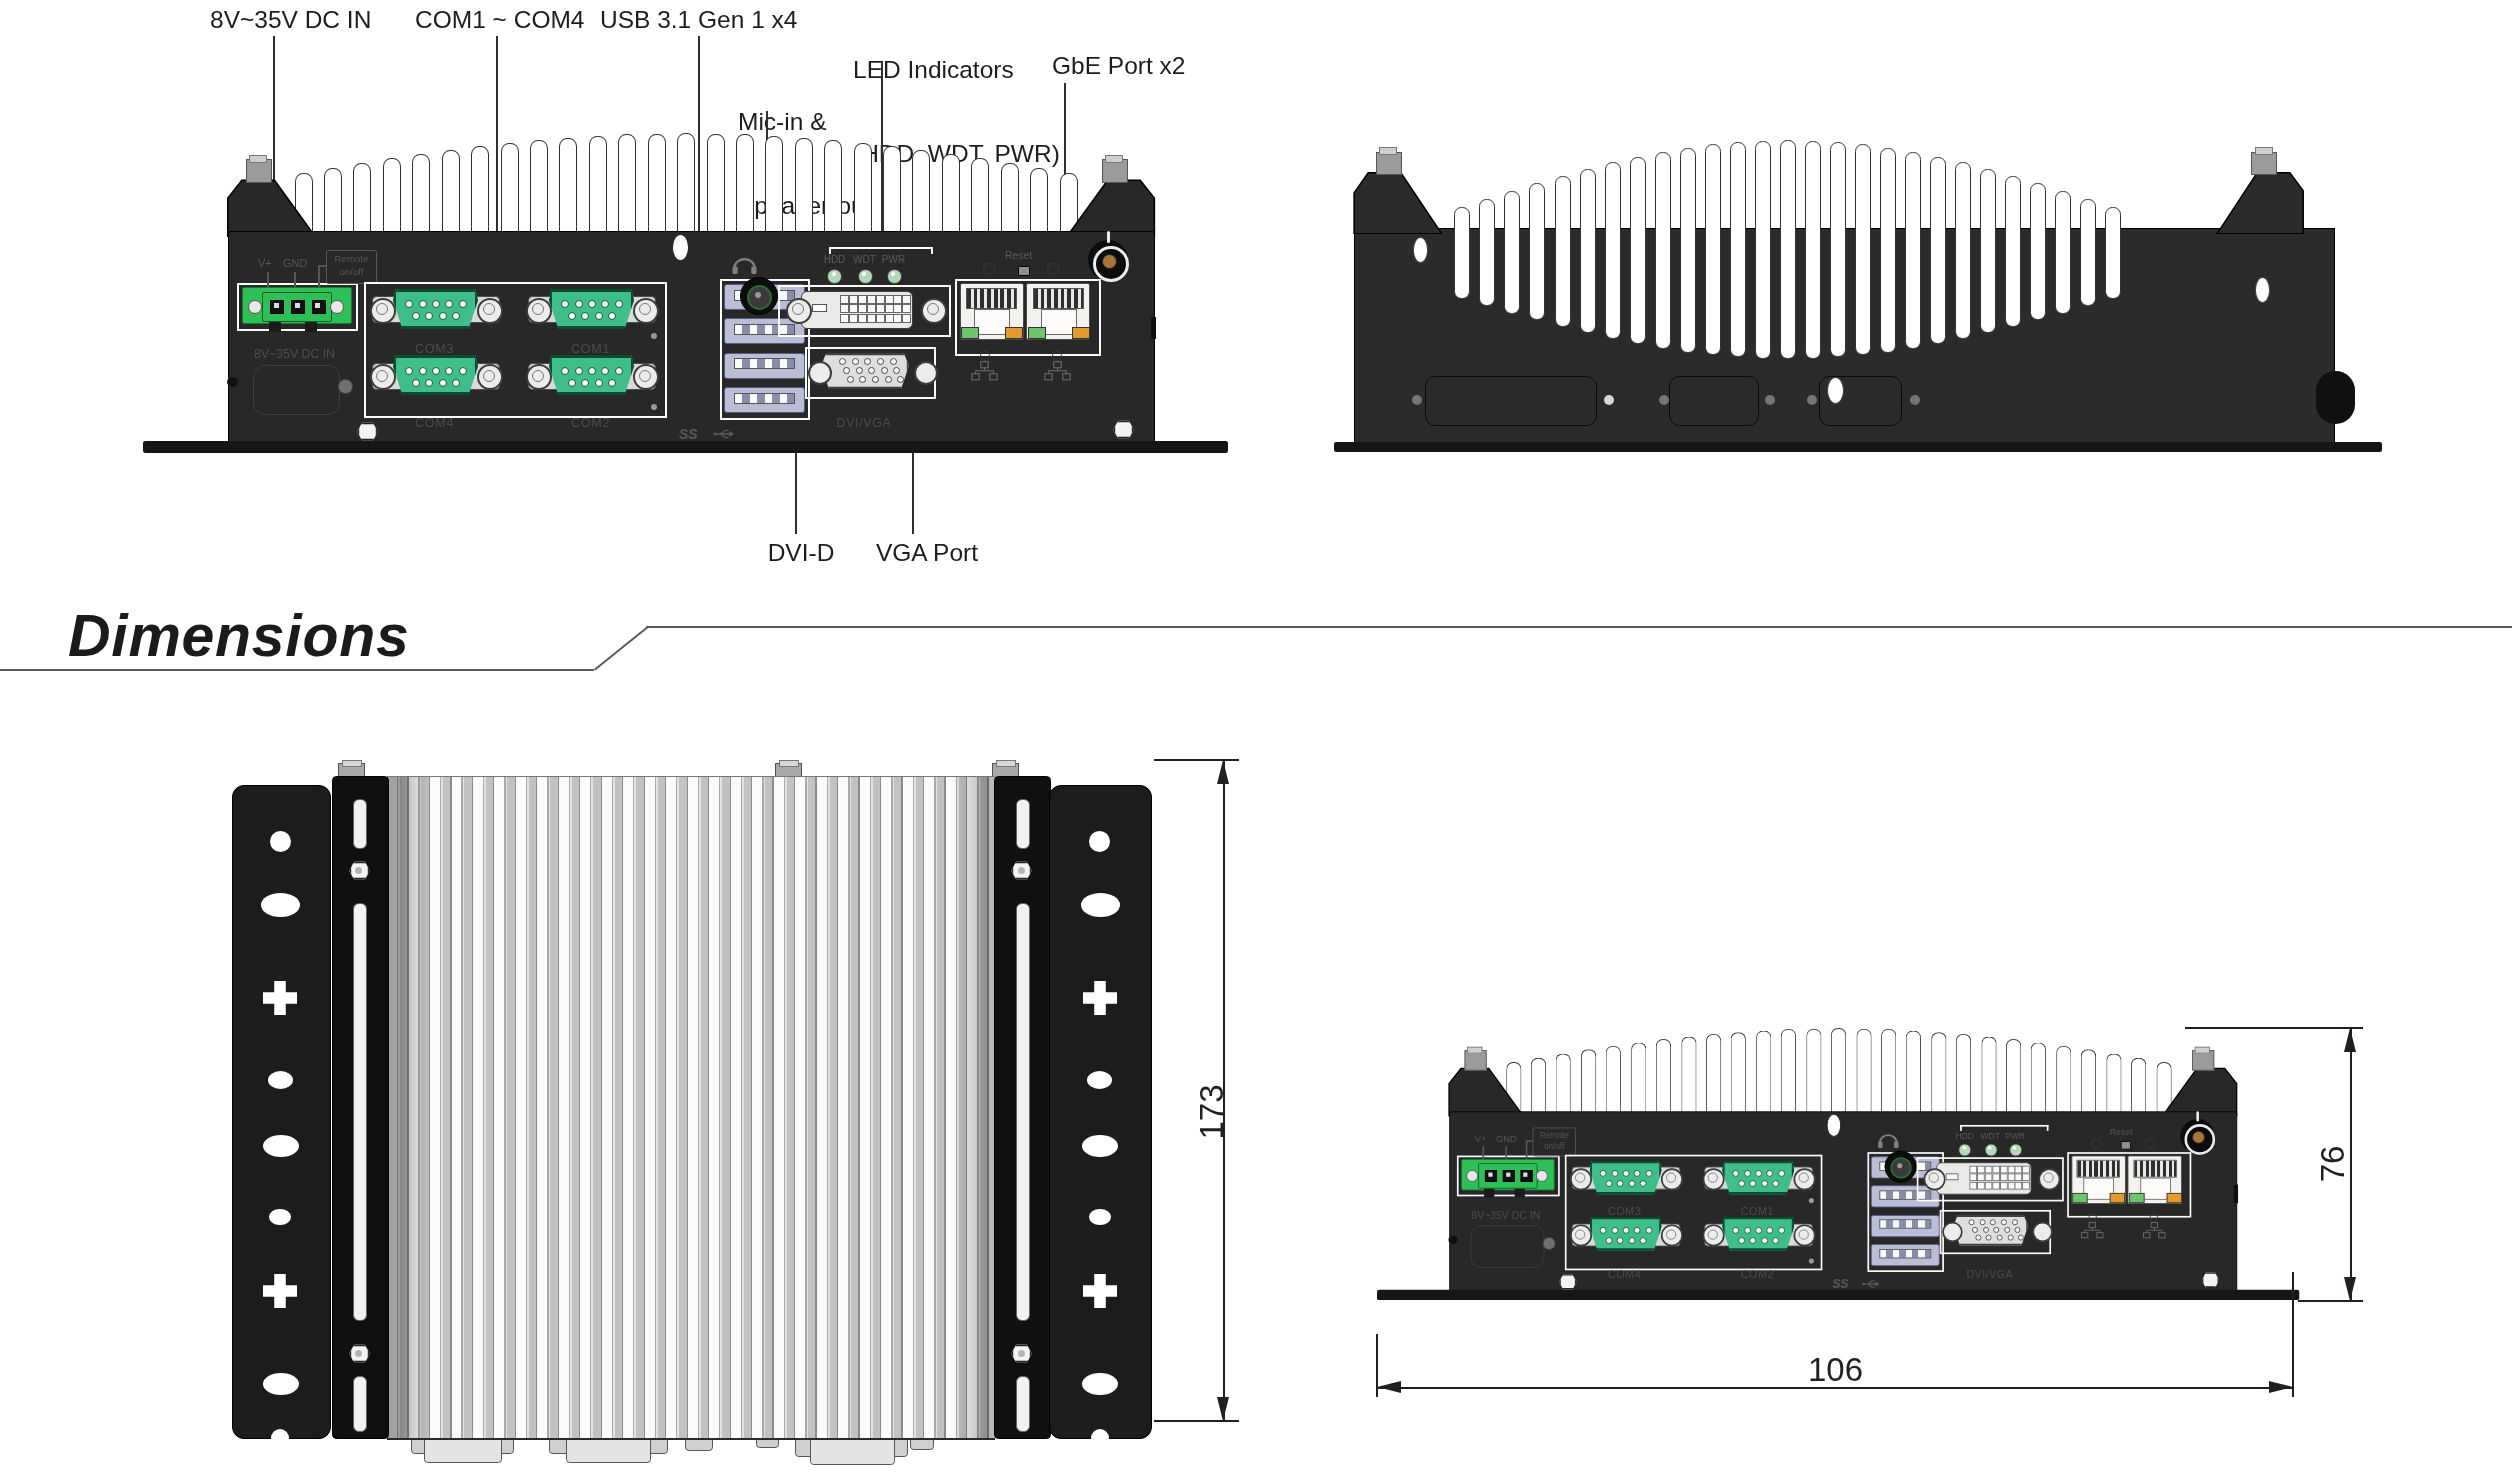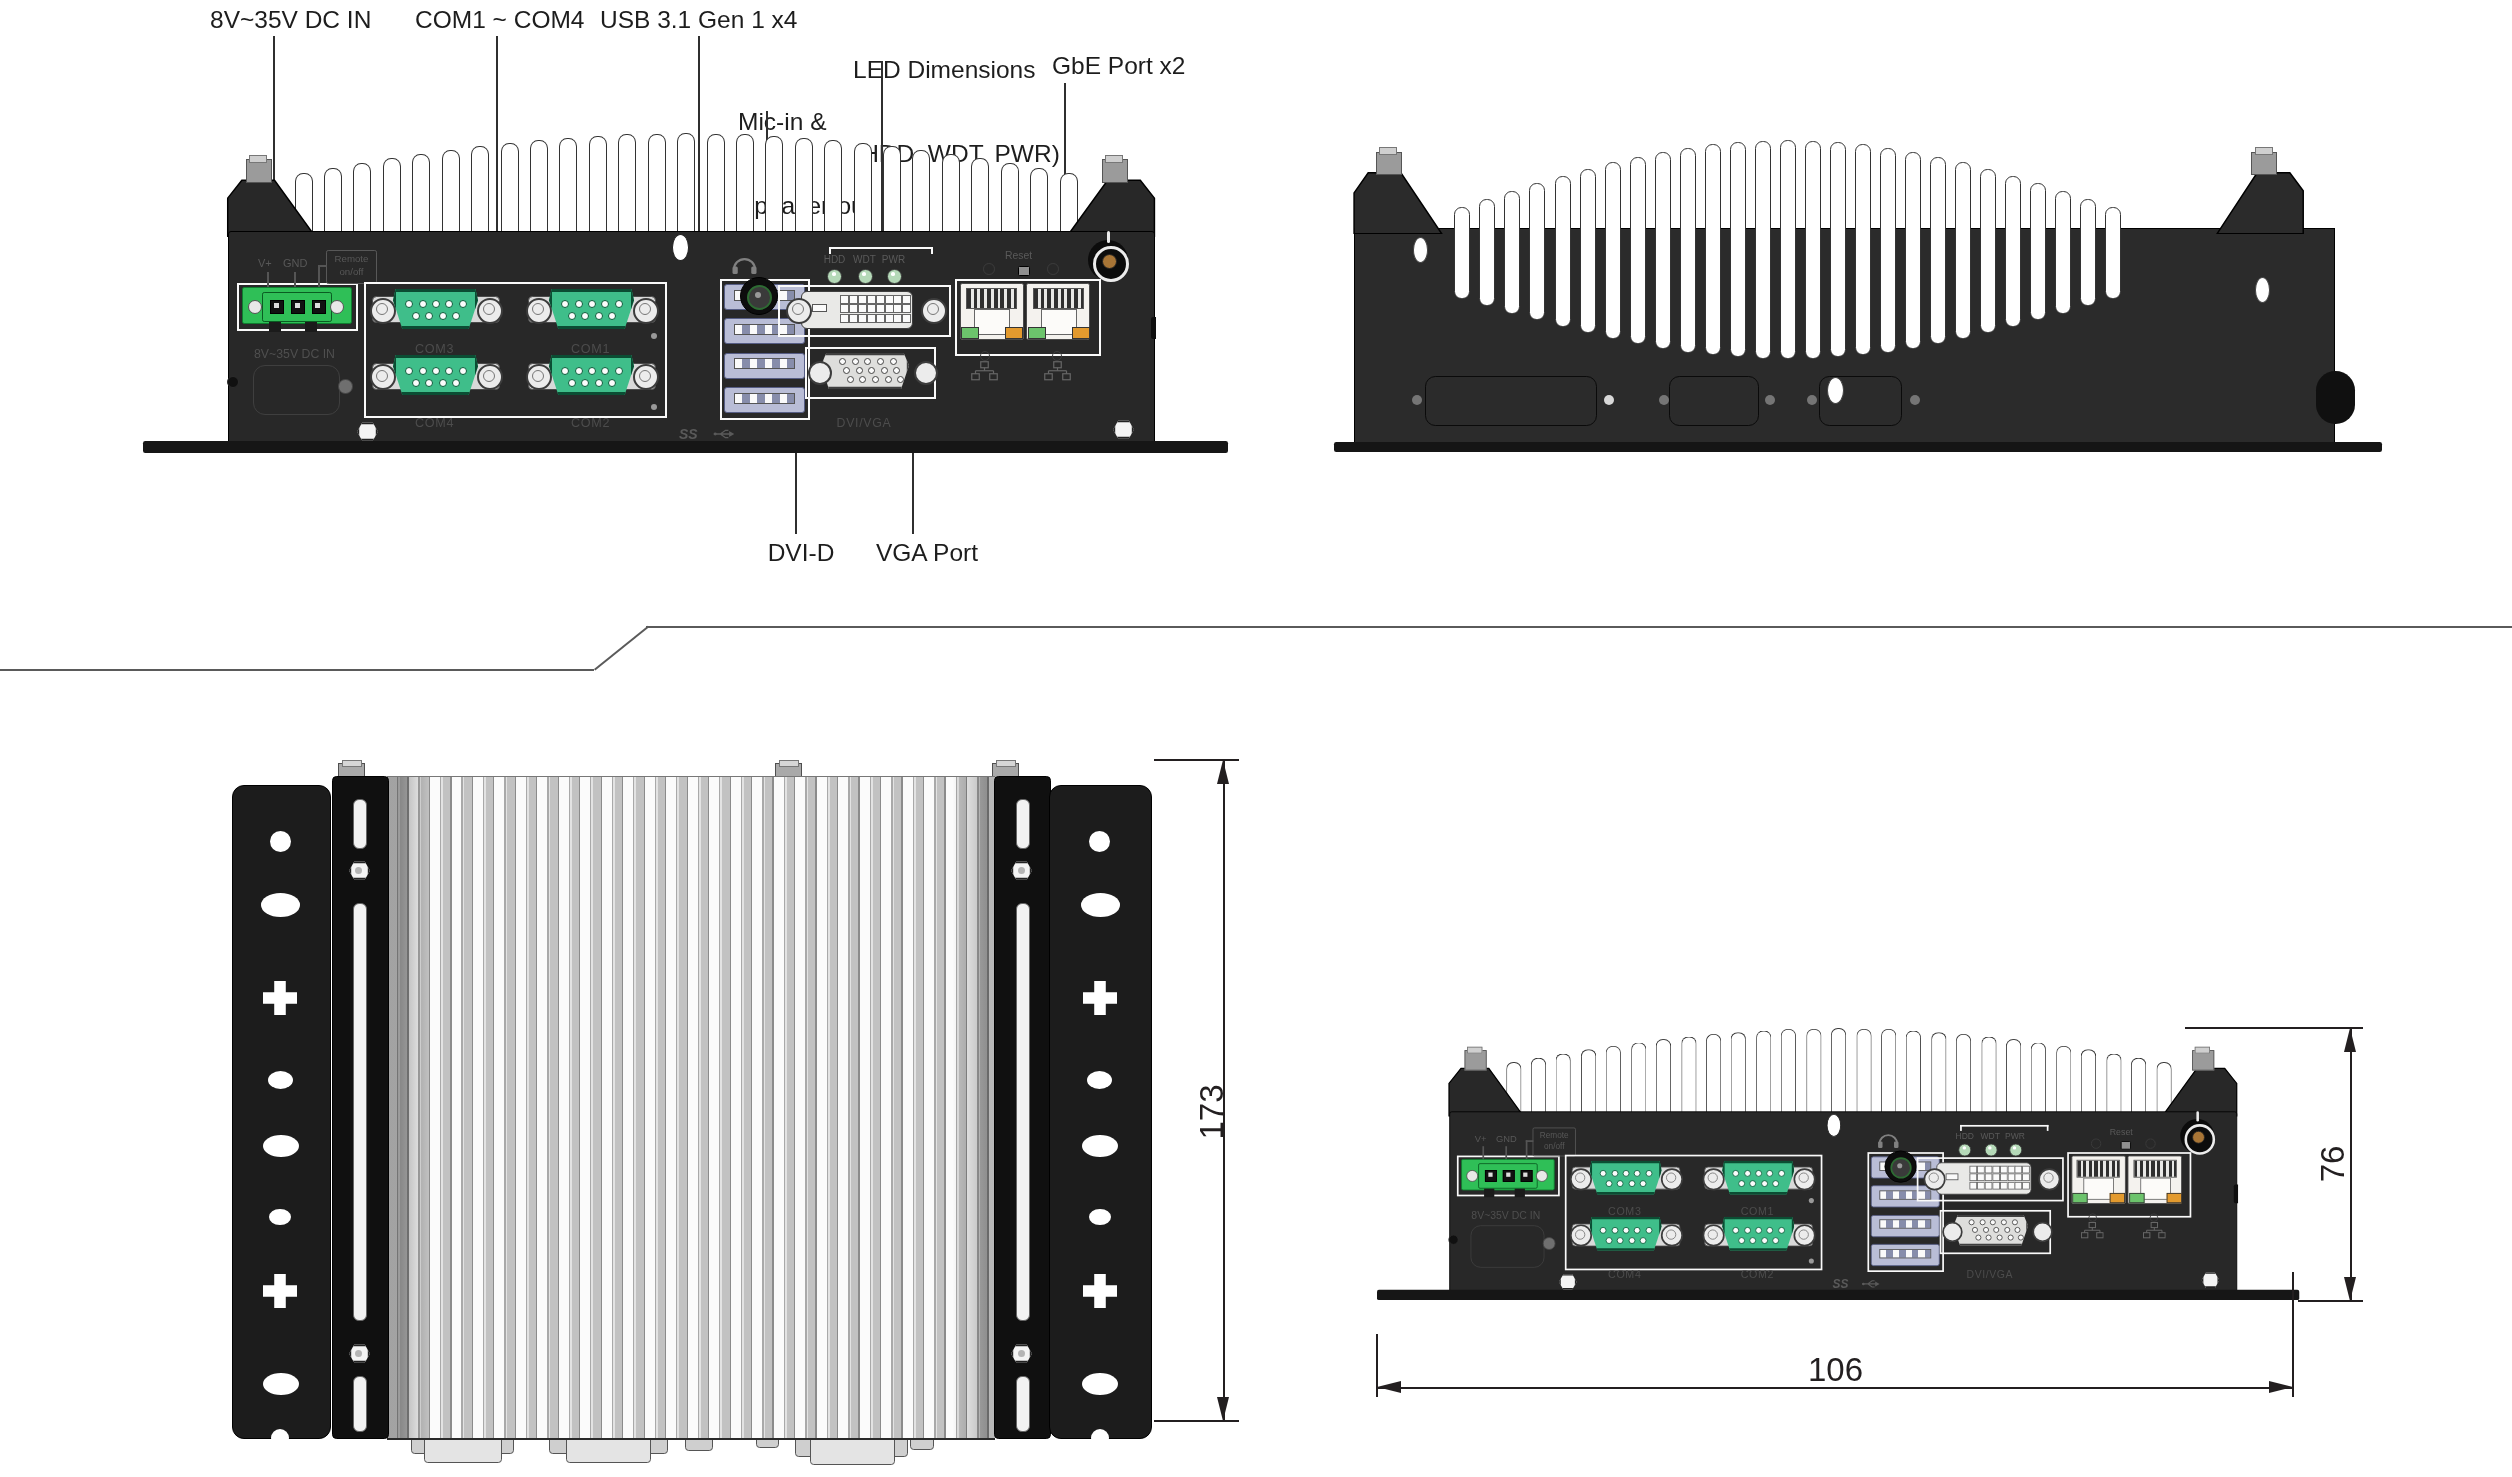--- a/index.html
+++ b/index.html
@@ -30,21 +30,21 @@
 <div id="stage">
 
   <div class="callout-label" style="left:210px;top:6px;">8V~35V DC IN</div>
   <div class="callout-label" style="left:415px;top:6px;">COM1 ~ COM4</div>
   <div class="callout-label" style="left:600px;top:6px;">USB 3.1 Gen 1 x4</div>
   <div class="callout-label" style="left:738px;top:52px;">
     <div>Mic-in &amp;</div>
     <div>Speaker-out</div>
   </div>
   <div class="callout-label" style="left:853px;top:0px;">
-    <div>LED Dimensions</div>
+    <div>LED Indicators</div>
     <div>(HDD, WDT, PWR)</div>
   </div>
   <div class="callout-label" style="left:1052px;top:52px;">GbE Port x2</div>
   <div class="callout-label" style="left:749px;top:539px;width:104px;text-align:center;">DVI-D</div>
   <div class="callout-label" style="left:860px;top:539px;width:134px;text-align:center;">VGA Port</div>
 
   <div class="callout-line" style="left:273px;top:36px;height:247px;"></div>
   <div class="callout-line" style="left:496px;top:36px;height:245px;"></div>
   <div class="callout-line" style="left:698px;top:36px;height:242px;"></div>
   <div class="callout-line" style="left:766px;top:111px;height:178px;"></div>
@@ -689,20 +689,21 @@
           <rect x="25" y="17" width="10" height="8"></rect>
         </g>
       </svg>
       <div style="position: absolute; left: 945px; top: 100px; width: 40px; height: 40px; background: rgb(12, 12, 12); border-radius: 50%;"></div>
       <div style="position: absolute; left: 950px; top: 106px; width: 30px; height: 30px; border: 3px solid rgb(236, 236, 236); border-radius: 50%;"></div>
       <div style="position: absolute; left: 959px; top: 114px; width: 13.4px; height: 13.4px; background: rgb(168, 117, 54); border: 1.5px solid rgb(34, 34, 34); border-radius: 50%;"></div>
       <div style="position: absolute; left: 964px; top: 91px; width: 3px; height: 12px; background: rgb(236, 236, 236); border-radius: 1.5px;"></div>
       <div style="position: absolute; left: 1008px; top: 177px; width: 4.5px; height: 22px; background: rgb(15, 15, 15); border-radius: 2.2px 0px 0px 2.2px;"></div>
     </div>
 
+  <div id="page-title">Dimensions</div>
   <div class="divider" style="left:0px;top:669px;width:594px;height:2.2px;"></div>
   <div class="divider" style="left:594px;top:669px;width:69px;height:2.2px;transform:rotate(-38.8deg);transform-origin:0 0;"></div>
   <div class="divider" style="left:646px;top:626px;width:1866px;height:2.2px;"></div>
 
   <div class="dim-line" style="left:1154px;top:759px;width:85px;height:1.5px;"></div>
   <div class="dim-line" style="left:1154px;top:1420px;width:85px;height:1.5px;"></div>
   <div class="dim-line" style="left:1223px;top:760px;width:1.5px;height:661px;"></div>
   <div class="arr up" style="left:1217px;top:760px;"></div>
   <div class="arr dn" style="left:1217px;top:1397px;"></div>
   <div class="dim-label" style="left:1165px;top:1095px;width:89px;height:34px;transform:rotate(-90deg);">173</div>

